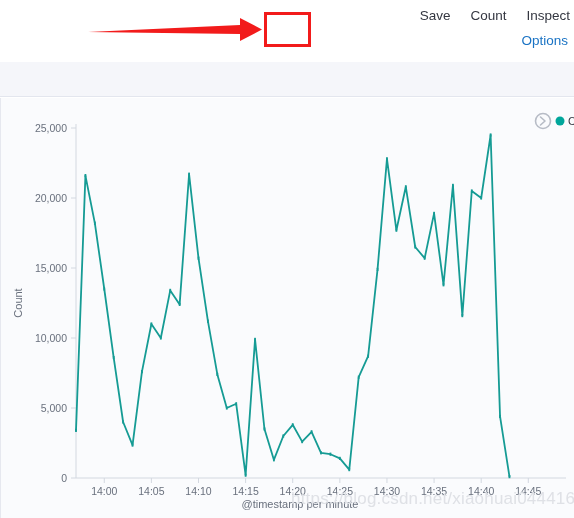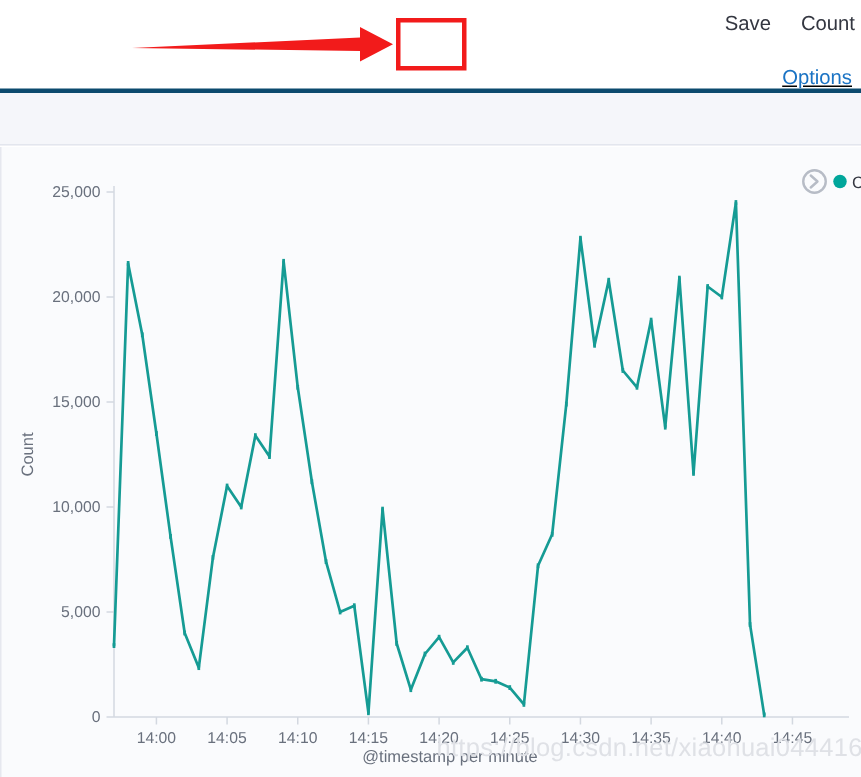--- a/index.html
+++ b/index.html
@@ -15,21 +15,21 @@
     position: relative;
   }
 
   
   .topbar {
     position: absolute;
     left: 0; top: 0;
     width: 574px;
     height: 65px;
     background: #ffffff;
-    border-bottom: 6px solid #0c4a6e;
+    border-bottom: 3px solid #0c4a6e;
     box-sizing: border-box;
   }
   .nav-row {
     position: absolute;
     right: 0; top: 0;
     height: 32px;
     display: flex;
     align-items: center;
     gap: 20px;
     padding-right: 4px;
@@ -40,22 +40,21 @@
     line-height: 32px;
     white-space: nowrap;
     cursor: pointer;
   }
   .options-row {
     position: absolute;
     right: 6px;
     top: 33px;
     height: 26px;
     display: flex;
-    align-items: flex-end;
-    text-decoration: underline;
+    align-items: flex-start;
   }
   .options-link {
     font-size: 13.5px;
     color: #1a73c4;
     cursor: pointer;
     white-space: nowrap;
   }
 
   
   .grey-band {
@@ -130,20 +129,21 @@
     letter-spacing: 0.2px;
   }
 </style>
 </head>
 <body>
 
 <div class="topbar">
   <div class="nav-row">
     <span class="nav-item">Save</span>
     <span class="nav-item">Count</span>
+    <span class="nav-item">Inspect</span>
   </div>
   <div class="options-row">
     <span class="options-link">Options</span>
   </div>
 </div>
 
 <div class="grey-band"></div>
 
 <div class="chart-panel">
   <div class="panel-left-edge"></div>

